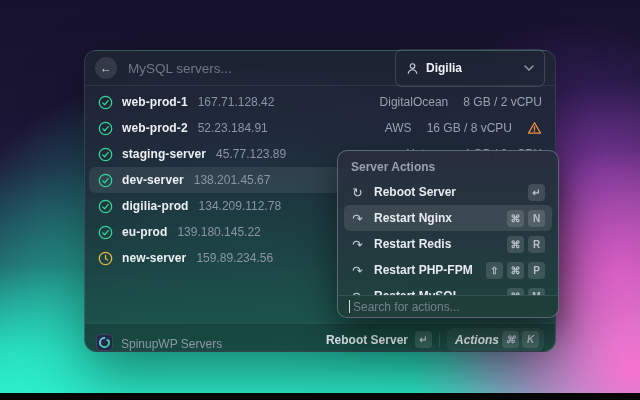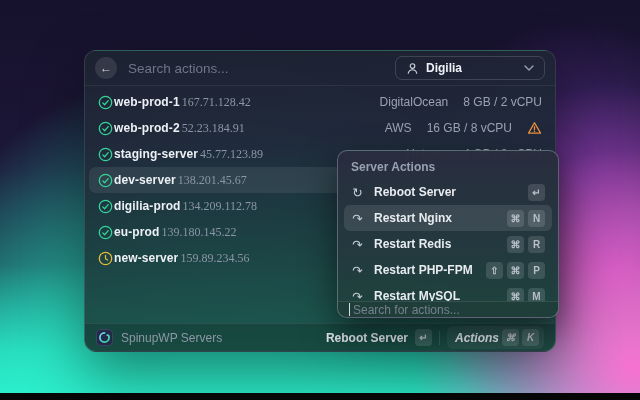--- a/index.html
+++ b/index.html
@@ -25,37 +25,37 @@
     box-shadow:0 24px 60px rgba(0,0,0,0.45);
   }
   .topbar { height:34px; display:flex; align-items:center; gap:11px; padding:0 10px; }
   .back-btn {
     width:22px; height:22px; border-radius:50%; flex:0 0 auto;
     background:rgba(255,255,255,0.10); color:#cfd5de; font-size:12px;
     display:flex; align-items:center; justify-content:center; cursor:pointer;
   }
   .search-ph { flex:1; color:#6e7787; font-size:13.5px; }
   .account {
-    width:150px; height:24px; border:1px solid rgba(255,255,255,0.15); border-radius:7px;
+    width:150px; height:38px; border:1px solid rgba(255,255,255,0.15); border-radius:7px;
     display:flex; align-items:center; gap:7px; padding:0 10px; cursor:pointer;
   }
   .account-name { color:#eef1f5; font-size:12px; font-weight:700; }
   .account .chev { margin-left:auto; display:flex; }
   .hdivider { height:1px; background:rgba(255,255,255,0.07); }
 
   
   .list { position:absolute; top:38px; left:4px; right:4px; }
   .row {
-    height:26px; display:flex; align-items:center; gap:1px;
+    height:26px; display:flex; align-items:center; gap:9px;
     padding:0 9px; border-radius:7px; font-size:12px; cursor:pointer;
   }
   .row.selected { background:rgba(255,255,255,0.08); }
   .row .licon { display:flex; flex:0 0 auto; }
   .sname { color:#edf0f4; font-weight:700; letter-spacing:.1px; white-space:nowrap; }
-  .sip { color:#8b95a5; margin-left:1px; white-space:nowrap;font-family:Liberation Serif, serif; }
+  .sip { color:#8b95a5; margin-left:1px; white-space:nowrap; }
   .meta { margin-left:auto; display:flex; align-items:flex-start; gap:15px; color:#9aa3b1; white-space:nowrap; }
 
   
   .panel {
     position:absolute; left:337px; top:150px; width:222px; height:168px;
     border-radius:10px; overflow:hidden; z-index:5;
     background:linear-gradient(180deg, rgba(41,45,62,0.985) 0%, rgba(36,56,63,0.98) 55%, rgba(30,68,62,0.975) 100%);
     border:1px solid rgba(210,205,232,0.32);
     box-shadow:0 14px 34px rgba(0,0,0,0.5);
   }
@@ -67,35 +67,35 @@
   }
   .action-row.selected { background:rgba(255,255,255,0.10); }
   .aicon { color:#c6cdd7; font-size:12.5px; font-weight:400; width:13px; text-align:center; }
   .keys { margin-left:auto; display:flex; gap:4px; }
   .key {
     min-width:17px; height:17px; padding:0 3px; border-radius:4px;
     background:rgba(255,255,255,0.13); color:#b7bfca; font-size:10px; font-weight:600;
     display:flex; align-items:center; justify-content:center;
   }
   .panel-search {
-    position:absolute; left:0; right:0; bottom:0; height:16px;
+    position:absolute; left:0; right:0; bottom:0; height:22px;
     border-top:1px solid rgba(255,255,255,0.10);
     background:rgba(32,62,57,0.98);
     display:flex; align-items:center; gap:3px; padding:0 11px;
     font-size:12px; color:#76808e;text-align:center;
   }
   .caret { width:1px; height:13px; background:#d6dce4; }
 
   
   .footer {
     position:absolute; left:0; right:0; bottom:0; height:28px;
     border-top:1px solid rgba(255,255,255,0.08);
     border-radius:0 0 12px 12px;
     background:rgba(10,24,20,0.22);
-    display:flex; align-items:center; gap:8px; padding:0 11px;
+    display:flex; align-items:flex-end; gap:8px; padding:0 11px;
   }
   .app-badge {
     width:17px; height:17px; border-radius:5px; background:#222a49;
     border:1px solid rgba(255,255,255,0.12);
     display:flex; align-items:center; justify-content:center; flex:0 0 auto;
   }
   .app-name { color:#8d97a5; font-size:12px; }
   .footer-right { margin-left:auto; display:flex; align-items:center; gap:7px; }
   .faction-label { color:#e2e7ed; font-size:12px; font-weight:700; }
   .vsep { width:1px; height:14px; background:rgba(255,255,255,0.12); }
@@ -106,21 +106,21 @@
 </style>
 </head>
 <body>
 
 <div class="window">
 
   <div class="topbar">
     <div class="back-btn">
       <span>←</span>
     </div>
-    <div class="search-ph">Search actions...</div>
+    <div class="search-ph">MySQL servers...</div>
     <div class="account">
       <svg width="13" height="13" viewBox="0 0 14 14">
           <circle cx="7" cy="4.4" r="2.5" fill="none" stroke="#cdd3dc" stroke-width="1.2"></circle>
           <path d="M2.4 12.2c.6-2.6 2.4-3.9 4.6-3.9s4 1.3 4.6 3.9" fill="none" stroke="#cdd3dc" stroke-width="1.2" stroke-linecap="round"></path>
         </svg>
       <span class="account-name">Digilia</span>
       <span class="chev">
         <svg width="10" height="6" viewBox="0 0 10 6">
             <path d="M1 1l4 4 4-4" fill="none" stroke="#98a1af" stroke-width="1.4" stroke-linecap="round" stroke-linejoin="round"></path>
           </svg>

